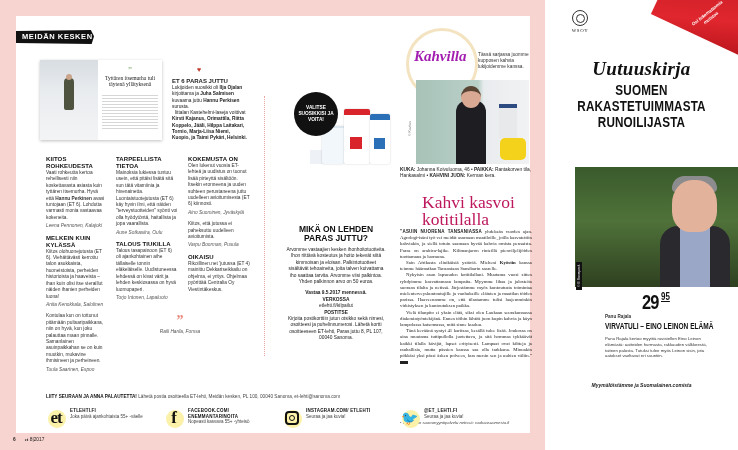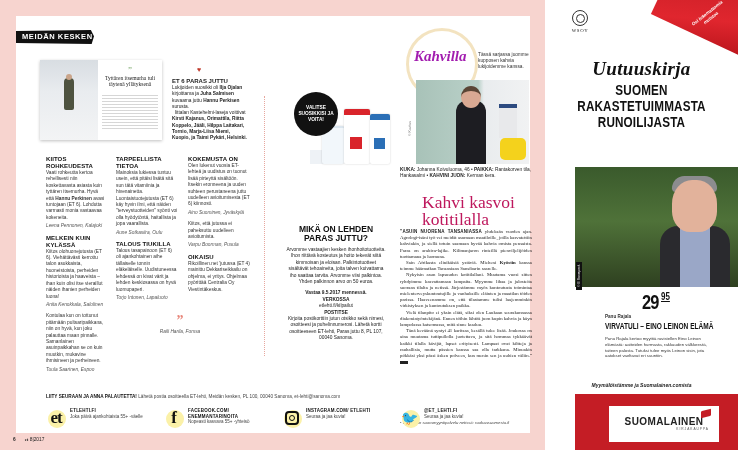--- a/index.html
+++ b/index.html
@@ -303,20 +303,13 @@
 
   <div class="price">
     <span class="price-main">29</span><span class="price-cents">95</span>
   </div>
 
   <div class="ad-author">Panu Rajala</div>
   <div class="ad-booktitle">VIRVATULI – EINO LEINON ELÄMÄ</div>
   <div class="ad-desc">Panu Rajala kertoo myyttiä ravistellen Eino Leinon elämästä: aatteiden hurmasta, rakkauden välkkeestä, taiteen palosta. Tutuksi tulee myös Leinon sisin, jota aatokset vaeltavat eri suuntiin.</div>
   <div class="ad-where">Myymälöistämme ja Suomalainen.comista</div>
 
-  <div class="ad-footer">
-    <div class="sk-logo">
-      <span class="sk-icon"></span>
-      <span class="sk-name">SUOMALAINEN</span>
-      <span class="sk-sub">KIRJAKAUPPA</span>
-    </div>
-  </div>
 </div>
 
 </body></html>

